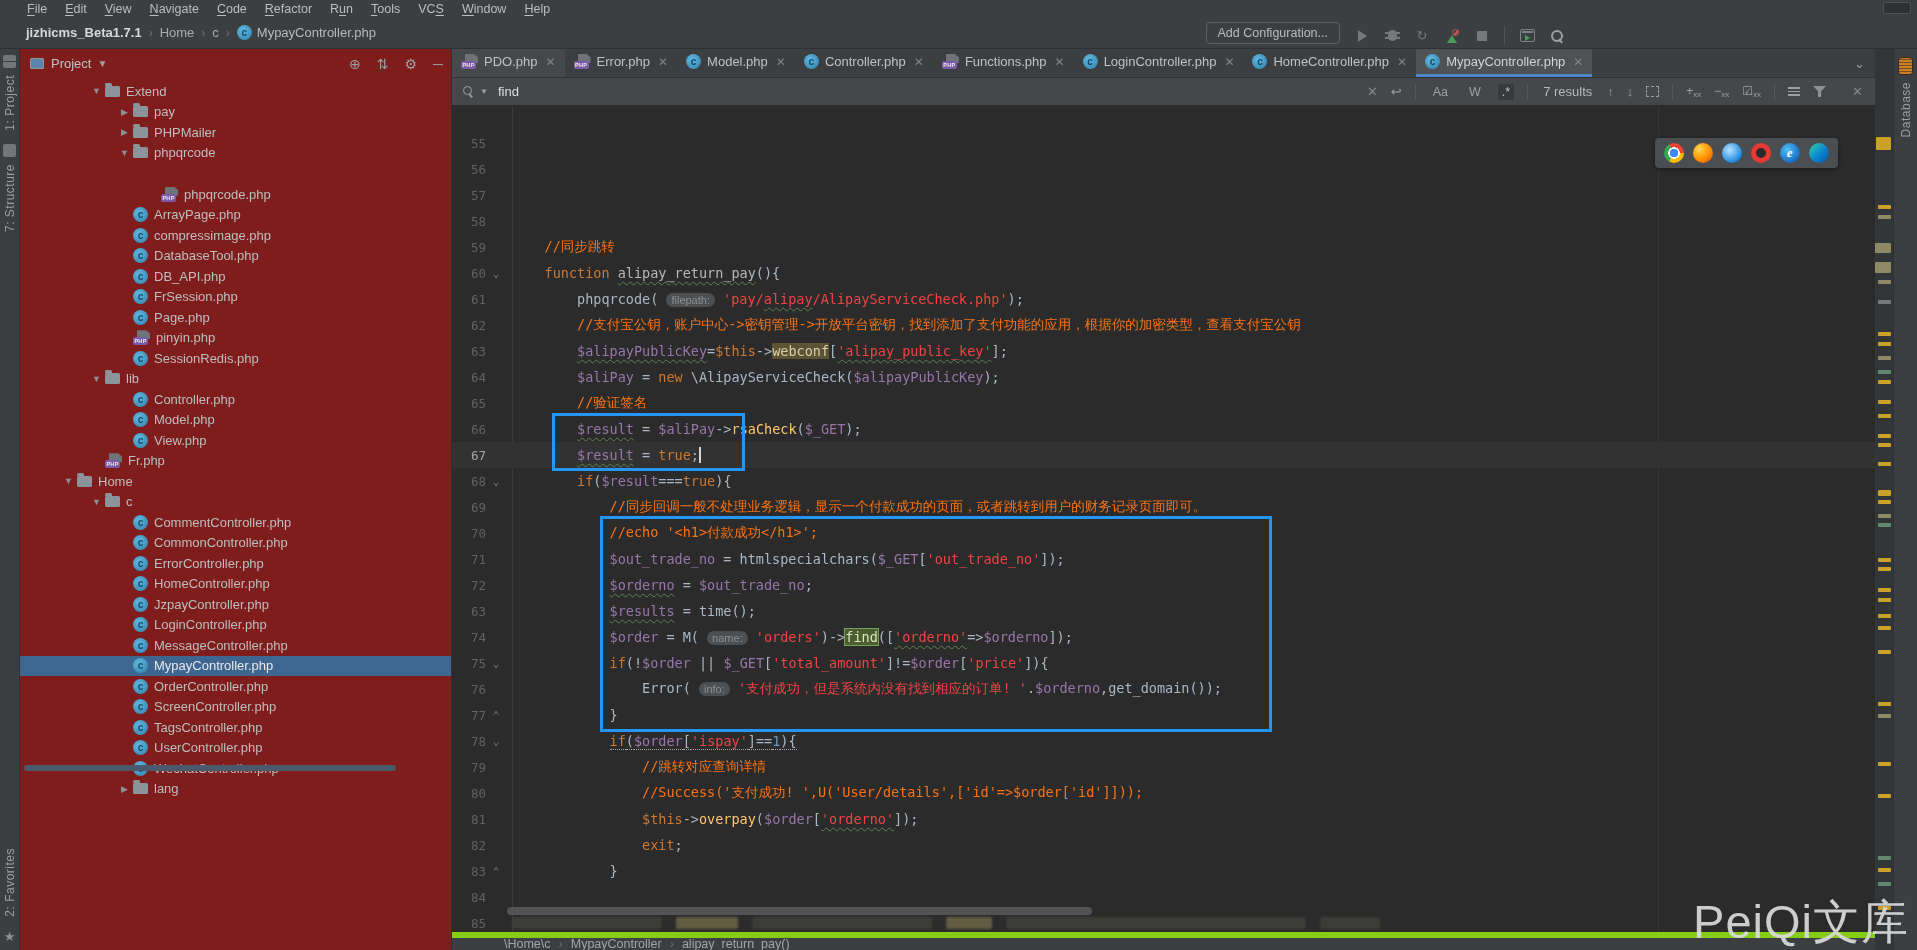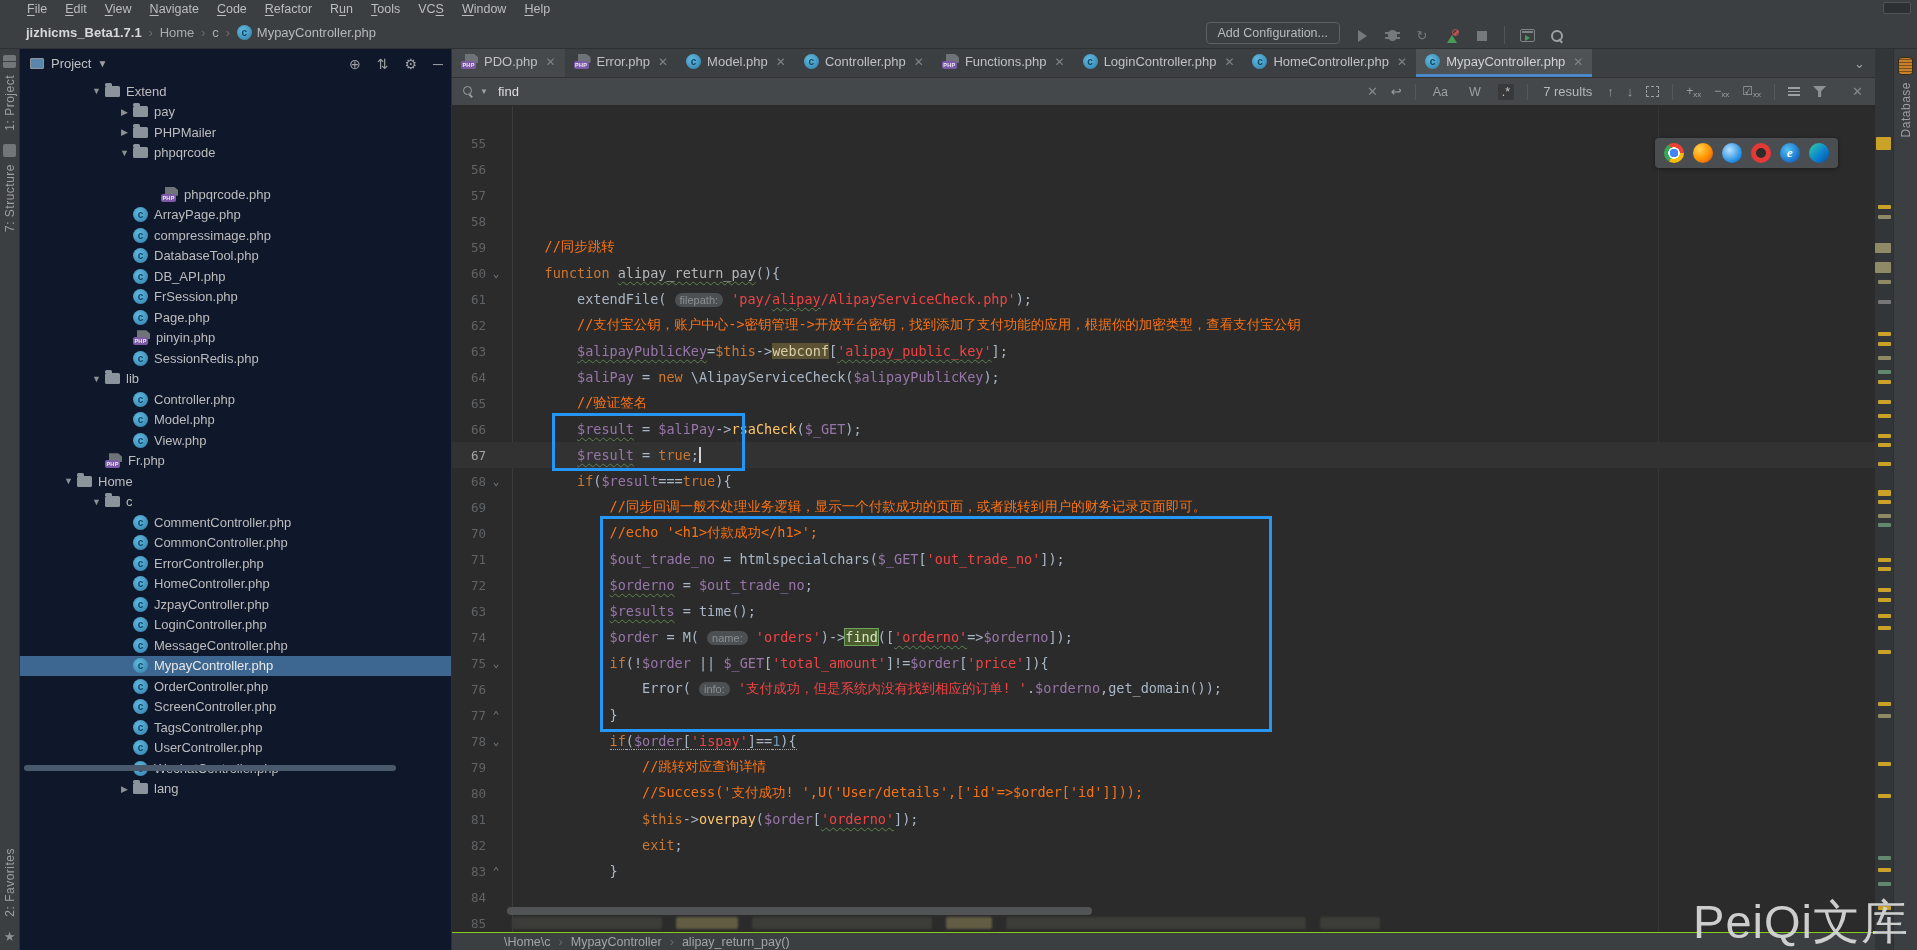--- a/index.html
+++ b/index.html
@@ -47,21 +47,21 @@
   .stripe.left { border-right:1px solid #2E3133; }
   .stripe.right { width:24px; border-left:1px solid #2E3133; }
   .vlabel { writing-mode:vertical-rl; transform:rotate(180deg); letter-spacing:.5px; margin:7px 0; white-space:nowrap; }
   .stripe-ic { width:13px; height:13px; margin-top:6px; background:#7F8487; border-radius:2px; opacity:.8; }
   .stripe-ic.grid { background:linear-gradient(#7F8487 45%, #3C3F41 45% 55%, #7F8487 55%); }
   .stripe-spacer { flex:1; }
   .star { color:#8C9194; font-size:13px; margin:5px 0 6px; }
   .db-ic { width:15px; height:18px; margin-top:8px; border-radius:5px/3px; background:repeating-linear-gradient(0deg,#C8802E 0 2px,#7A4F1B 2px 3px); border:1px solid #3a2a10; }
 
   
-  .project { width:432px; background:#0f172a; border-right:1px solid #2E3133; position:relative; display:flex; flex-direction:column; }
+  .project { width:432px; background:#7f1d1d; border-right:1px solid #2E3133; position:relative; display:flex; flex-direction:column; }
   .proj-head { height:29px; display:flex; align-items:center; padding:0 8px 0 10px; font-size:13px; color:#BFC1C3; }
   .proj-win-ic { width:14px; height:11px; border:1.5px solid #8E959B; background:#5B86AC; border-radius:1px; margin-right:7px; }
   .proj-caret { color:#9DA0A2; font-size:10px; margin-left:6px; }
   .ph-icons { margin-left:auto; display:flex; gap:16px; color:#9DA0A2; font-size:14px; }
   .tree { flex:1; overflow:hidden; padding-top:3px; font-size:13px; }
   .tree-row { height:20.5px; display:flex; align-items:center; color:#BDBDBD; white-space:nowrap; }
   .tree-row.sel { background:#3D6690; color:#E8E8E8; }
   .tr-arrow { width:17px; text-align:center; color:#8C9194; font-size:9px; flex:0 0 auto; }
   .tr-label { margin-left:6px; }
   .folder-ic { width:15px; height:11px; background:#8C949B; border-radius:1.5px; position:relative; flex:0 0 auto; }
@@ -136,21 +136,21 @@
   .br.safari { background:radial-gradient(circle at 38% 35%, #B8E2FF, #1B88E0 70%, #0D5AA8); }
   .br.opera { background:#2B2B2B; border:5px solid #E53935; }
   .br.ie { background:radial-gradient(circle at 38% 35%, #4FC3F7, #1565C0 75%); }
   .br.edge { background:linear-gradient(135deg, #35D0A0, #0A84D0 55%, #0650A0); }
 
   
   .estripe { width:18px; background:#333638; position:relative; }
   .emark { position:absolute; right:2px; border-radius:1px; }
 
   
-  .crumbs { height:18px; background:#3C3F41; border-top:1px solid #84cc16; display:flex; align-items:center; padding-left:52px; font-size:12.5px; color:#A2A5A7; gap:8px; }
+  .crumbs { height:18px; background:#3C3F41; border-top:6px solid #84cc16; display:flex; align-items:center; padding-left:52px; font-size:12.5px; color:#A2A5A7; gap:8px; }
   .crumb-sep { color:#6A6E70; }
 
   .watermark { position:absolute; right:8px; bottom:-4px; font-size:47px; color:#DADADA; opacity:.93; z-index:50; letter-spacing:1px; }
 </style>
 </head>
 <body>
 
 <div class="root">
 
   <div class="menubar">
@@ -493,21 +493,21 @@
       <div class="code">
         <div class="gutter-sep"></div>
         <div class="margin-guide"></div>
         <div class="code-lines" id="code-lines">
             <div class="code-line"><span class="lnum">55</span><span class="lfold"> </span><span class="ltext"></span></div>
             <div class="code-line"><span class="lnum">56</span><span class="lfold"> </span><span class="ltext"></span></div>
             <div class="code-line"><span class="lnum">57</span><span class="lfold"> </span><span class="ltext"></span></div>
             <div class="code-line"><span class="lnum">58</span><span class="lfold"> </span><span class="ltext"></span></div>
             <div class="code-line"><span class="lnum">59</span><span class="lfold"> </span><span class="ltext"><span class="sg pl">    </span><span class="sg cmt">//同步跳转</span></span></div>
             <div class="code-line"><span class="lnum">60</span><span class="lfold">⌄</span><span class="ltext"><span class="sg pl">    </span><span class="sg kw">function </span><span class="sg fnd u">alipay_return_pay</span><span class="sg pl">(){</span></span></div>
-            <div class="code-line"><span class="lnum">61</span><span class="lfold"> </span><span class="ltext"><span class="sg pl">        extendFile( </span><span class="sg hint">filepath:</span><span class="sg pl"> </span><span class="sg str">'pay/</span><span class="sg str u">alipay</span><span class="sg str">/AlipayServiceCheck.php'</span><span class="sg pl">);</span></span></div>
+            <div class="code-line"><span class="lnum">61</span><span class="lfold"> </span><span class="ltext"><span class="sg pl">        phpqrcode( </span><span class="sg hint">filepath:</span><span class="sg pl"> </span><span class="sg str">'pay/</span><span class="sg str u">alipay</span><span class="sg str">/AlipayServiceCheck.php'</span><span class="sg pl">);</span></span></div>
             <div class="code-line"><span class="lnum">62</span><span class="lfold"> </span><span class="ltext"><span class="sg pl">        </span><span class="sg cmt">//支付宝公钥，账户中心-&gt;密钥管理-&gt;开放平台密钥，找到添加了支付功能的应用，根据你的加密类型，查看支付宝公钥</span></span></div>
             <div class="code-line"><span class="lnum">63</span><span class="lfold"> </span><span class="ltext"><span class="sg pl">        </span><span class="sg var u">$alipayPublicKey</span><span class="sg pl">=</span><span class="sg kw">$this</span><span class="sg pl">-&gt;</span><span class="sg mw">webconf</span><span class="sg pl">[</span><span class="sg str u">'alipay_public_key'</span><span class="sg pl">];</span></span></div>
             <div class="code-line"><span class="lnum">64</span><span class="lfold"> </span><span class="ltext"><span class="sg pl">        </span><span class="sg var">$aliPay</span><span class="sg pl"> = </span><span class="sg kw">new</span><span class="sg pl"> \AlipayServiceCheck(</span><span class="sg var">$alipayPublicKey</span><span class="sg pl">);</span></span></div>
             <div class="code-line"><span class="lnum">65</span><span class="lfold"> </span><span class="ltext"><span class="sg pl">        </span><span class="sg cmt">//验证签名</span></span></div>
             <div class="code-line"><span class="lnum">66</span><span class="lfold"> </span><span class="ltext"><span class="sg pl">        </span><span class="sg var u">$result</span><span class="sg pl"> = </span><span class="sg var">$aliPay</span><span class="sg pl">-&gt;</span><span class="sg fn">rsaCheck</span><span class="sg pl">(</span><span class="sg var">$_GET</span><span class="sg pl">);</span></span></div>
             <div class="code-line cur"><span class="lnum">67</span><span class="lfold"> </span><span class="ltext"><span class="sg pl">        </span><span class="sg var u">$result</span><span class="sg pl"> = </span><span class="sg kw">true</span><span class="sg pl">;</span><span class="caret"></span></span></div>
             <div class="code-line"><span class="lnum">68</span><span class="lfold">⌄</span><span class="ltext"><span class="sg pl">        </span><span class="sg kw">if</span><span class="sg pl">(</span><span class="sg var">$result</span><span class="sg pl">===</span><span class="sg kw">true</span><span class="sg pl">){</span></span></div>
             <div class="code-line"><span class="lnum">69</span><span class="lfold"> </span><span class="ltext"><span class="sg pl">            </span><span class="sg cmt">//同步回调一般不处理业务逻辑，显示一个付款成功的页面，或者跳转到用户的财务记录页面即可。</span></span></div>
             <div class="code-line"><span class="lnum">70</span><span class="lfold"> </span><span class="ltext"><span class="sg pl">            </span><span class="sg cmt">//echo '&lt;h1&gt;付款成功&lt;/h1&gt;';</span></span></div>
             <div class="code-line"><span class="lnum">71</span><span class="lfold"> </span><span class="ltext"><span class="sg pl">            </span><span class="sg var">$out_trade_no</span><span class="sg pl"> = htmlspecialchars(</span><span class="sg var">$_GET</span><span class="sg pl">[</span><span class="sg str">'out_trade_no'</span><span class="sg pl">]);</span></span></div>

